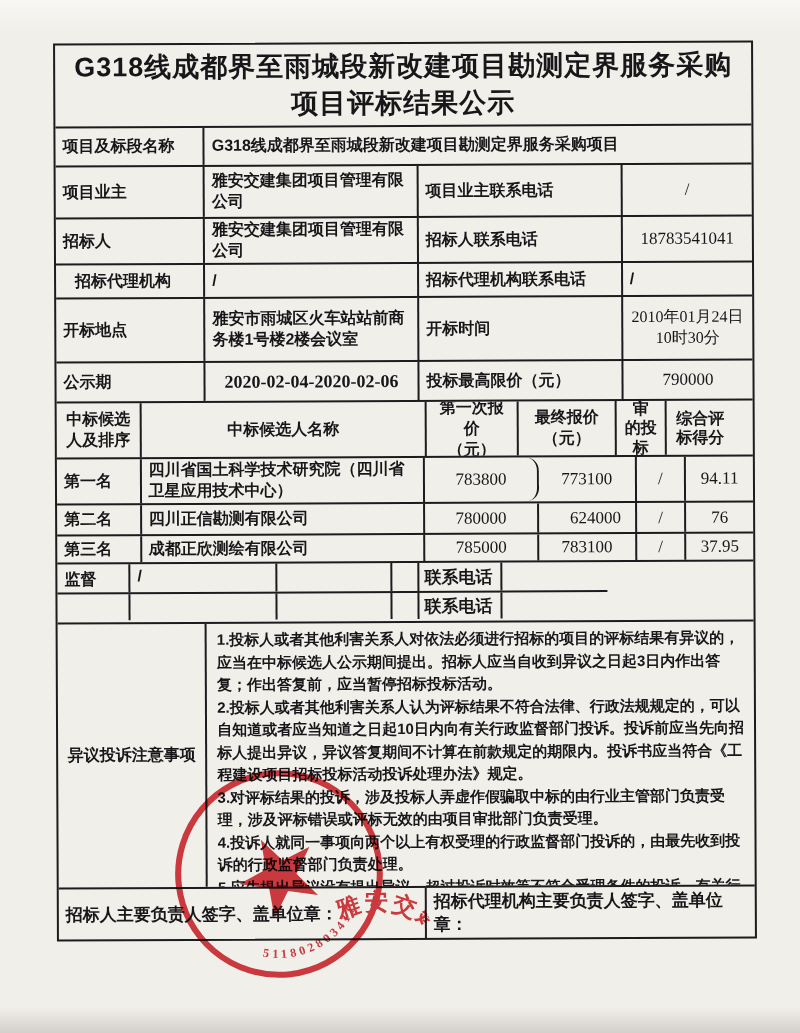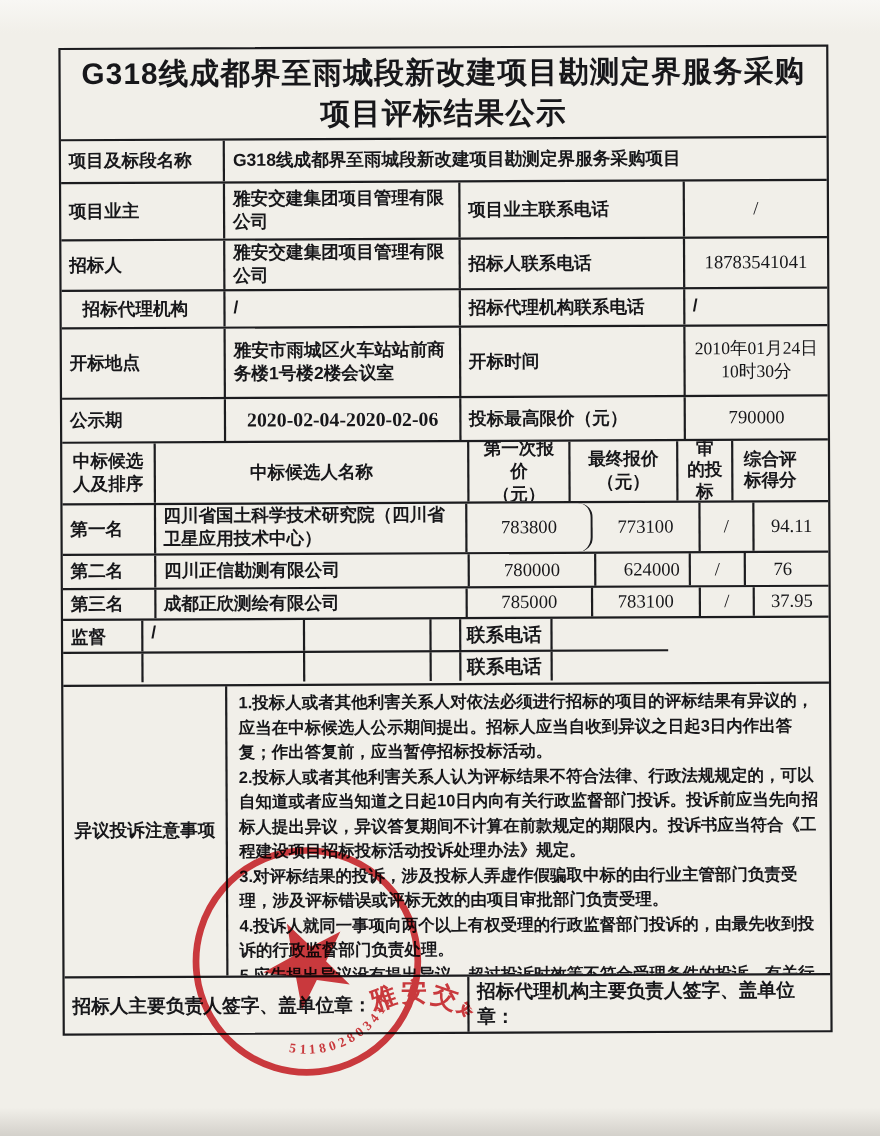--- a/index.html
+++ b/index.html
@@ -123,21 +123,21 @@
     <div class="c num" style="width:115px;border-radius:13px;">783800</div>
     <div class="c num" style="width:98px;">773100</div>
     <div class="c num" style="width:50px;">/</div>
     <div class="c num" style="width:67px;">94.11</div>
   </div>
 
   <div class="row" style="height:31px;">
     <div class="c lab" style="width:85px;">第二名</div>
     <div class="c val" style="width:285px;">四川正信勘测有限公司</div>
     <div class="c num" style="width:115px;">780000</div>
-    <div class="c num" style="width:86px;padding-left:24px;">624000</div>
+    <div class="c num" style="width:98px;padding-left:24px;">624000</div>
     <div class="c num" style="width:50px;">/</div>
     <div class="c num" style="width:67px;">76</div>
   </div>
 
   <div class="row" style="height:28px;">
     <div class="c lab" style="width:85px;">第三名</div>
     <div class="c val" style="width:285px;">成都正欣测绘有限公司</div>
     <div class="c num" style="width:115px;">785000</div>
     <div class="c num" style="width:98px;">783100</div>
     <div class="c num" style="width:50px;">/</div>

